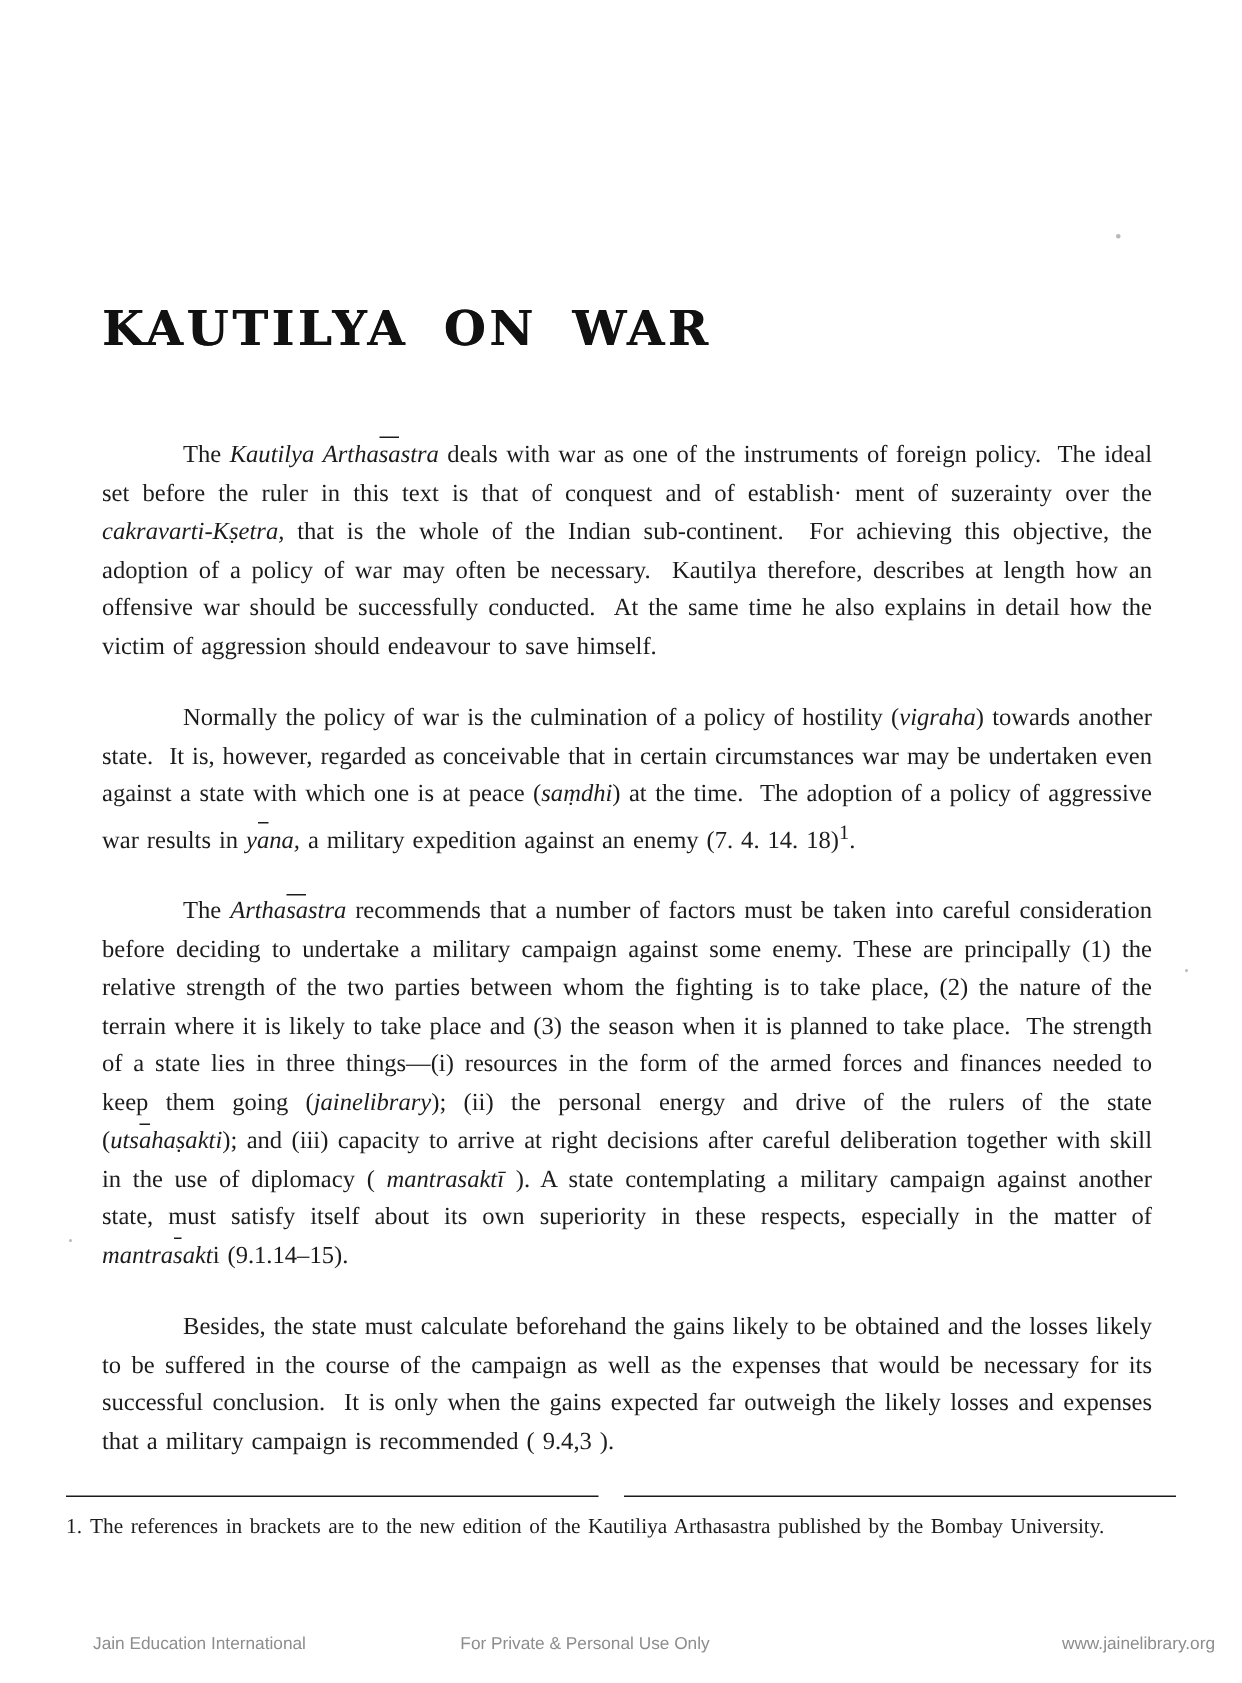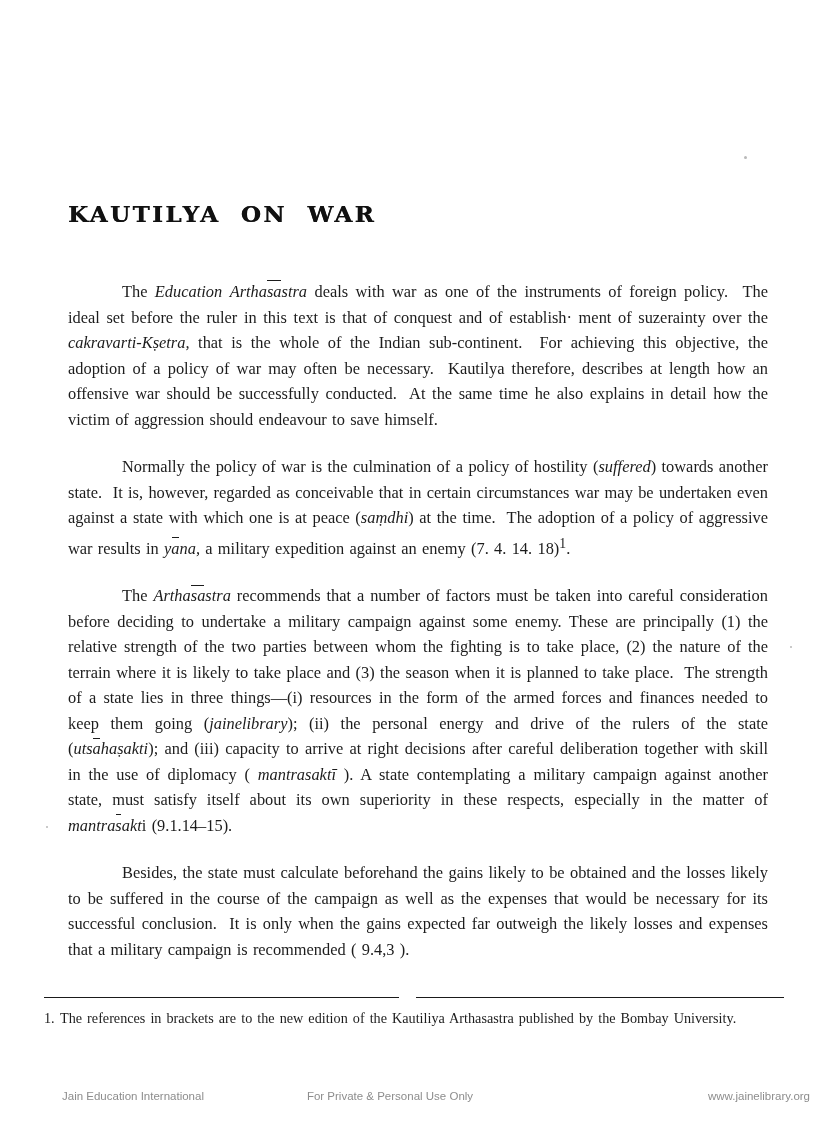--- a/index.html
+++ b/index.html
@@ -25,21 +25,21 @@
   }
   .content {
     position: absolute;
     left: 68px;
     top: 200px;
     width: 700px;
   }
   h1.title {
     font-family: "DejaVu Serif", serif;
     font-weight: bold;
-    font-size: 23px;
+    font-size: 32px;
     letter-spacing: 2.5px;
     margin: 0 0 52px 0;
     color: #111;
     word-spacing: 10px;
     text-shadow: 0.4px 0 0 #111;
   }
   p.para {
     margin: 0 0 22px 0;
     font-size: 16.4px;
     line-height: 25.5px;
@@ -154,31 +154,31 @@
 
   <div class="speck sp1"></div>
   <div class="speck sp2"></div>
   <div class="speck sp3"></div>
 
   <div class="content">
 
     <h1 class="title">KAUTILYA ON WAR</h1>
 
     <p class="para">
-      The <i>Education</i> <i>Artha<span class="macron">sa</span>stra</i> deals with war as one of the instruments of foreign
+      The <i>Kautilya</i> <i>Artha<span class="macron">sa</span>stra</i> deals with war as one of the instruments of foreign
       policy.&nbsp; The ideal set before the ruler in this text is that of conquest and of establish·
       ment of suzerainty over the <i>cakravarti-Kṣetra,</i> that is the whole of the Indian sub-continent.&nbsp;
       For achieving this objective, the adoption of a policy of war may often be
       necessary.&nbsp; Kautilya therefore, describes at length how an offensive war should be
       successfully conducted.&nbsp; At the same time he also explains in detail how the victim of
       aggression should endeavour to save himself.
     </p>
 
     <p class="para">
-      Normally the policy of war is the culmination of a policy of hostility (<i>suffered</i>)
+      Normally the policy of war is the culmination of a policy of hostility (<i>vigraha</i>)
       towards another state.&nbsp; It is, however, regarded as conceivable that in certain circumstances
       war may be undertaken even against a state with which one is at peace (<i>saṃdhi</i>)
       at the time.&nbsp; The adoption of a policy of aggressive war results in <i>y<span class="macron">a</span>na,</i> a military
       expedition against an enemy (7. 4. 14. 18)<sup>1</sup>.
     </p>
 
     <p class="para">
       The <i>Artha<span class="macron">sa</span>stra</i> recommends that a number of factors must be taken into careful
       consideration before deciding to undertake a military campaign against some enemy.
       These are principally (1) the relative strength of the two parties between whom the

